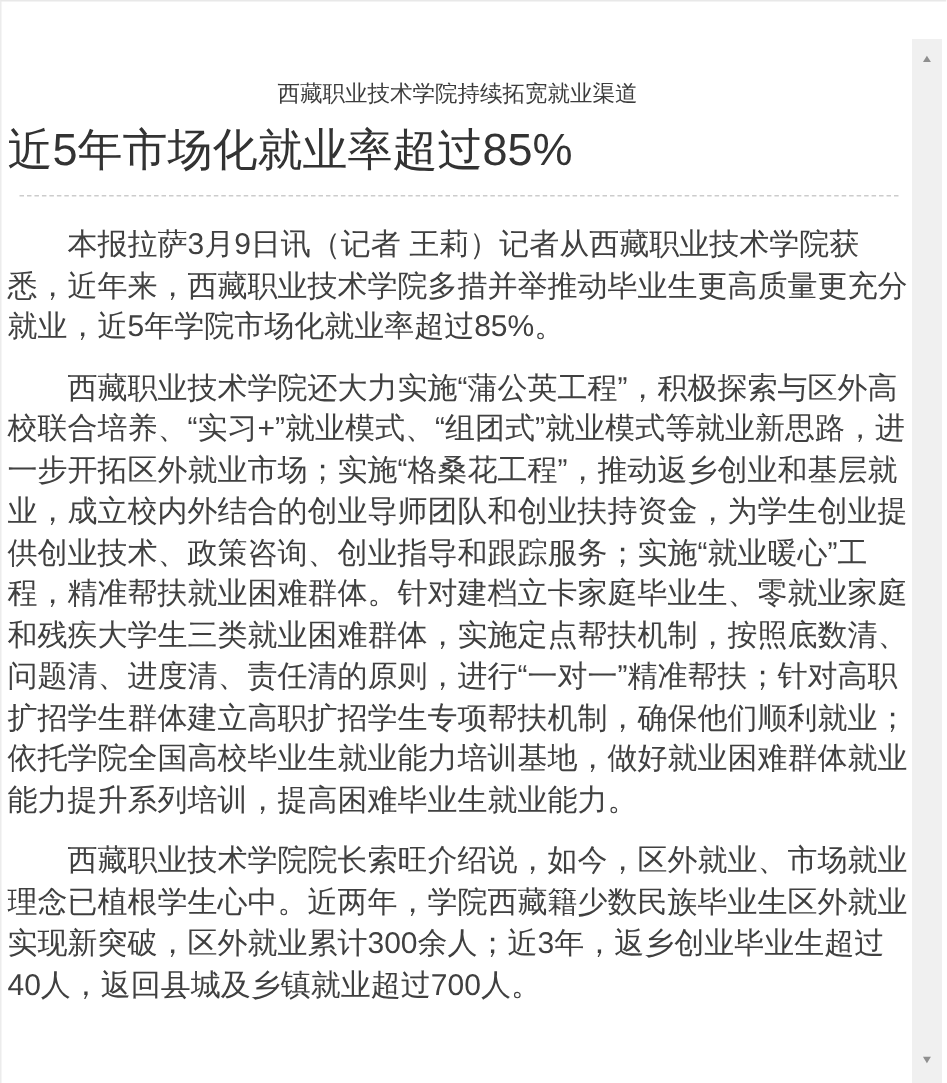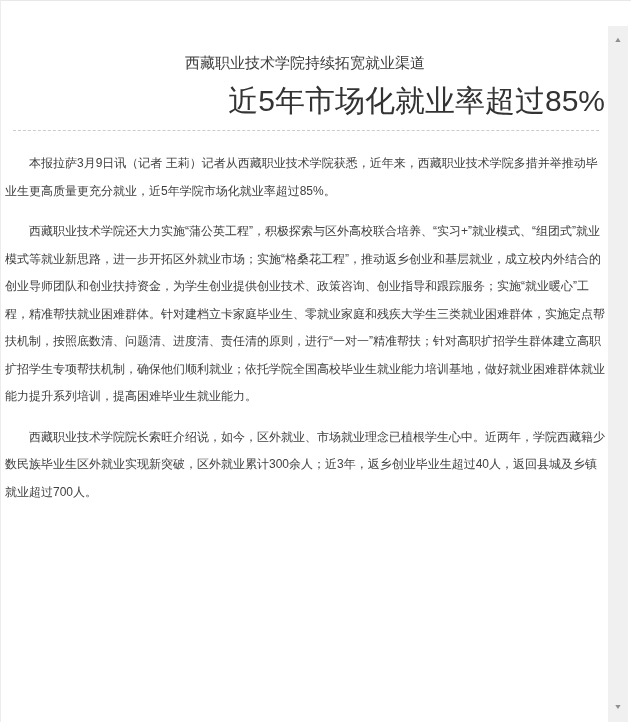--- a/index.html
+++ b/index.html
@@ -29,38 +29,38 @@
   .subtitle {
     margin-top: 52px;
     text-align: center;
     font-size: 15px;
     line-height: 20px;
     color: #3c3c3c;
     font-family: Liberation Serif, serif;
   }
   .title {
     margin: 8px 0 0 0;
-    text-align: right;
+    text-align: left;
     font-size: 30px;
     line-height: 40px;
     font-weight: 400;
     color: #333333;
   }
   .separator {
     border: none;
     border-top: 1px dashed #cccccc;
     margin: 9px 6px 0 8px;
     height: 0;
   }
   .article-body {
     margin-top: 19px;
   }
   .article-body p {
     margin: 0 0 13px 0;
-    font-size: 12px;
+    font-size: 20px;
     line-height: 27.5px;
     color: #404040;
     text-indent: 2em;
   }
   .scrollbar {
     position: absolute;
     top: 25px;
     right: 3px;
     bottom: 0;
     width: 20px;

